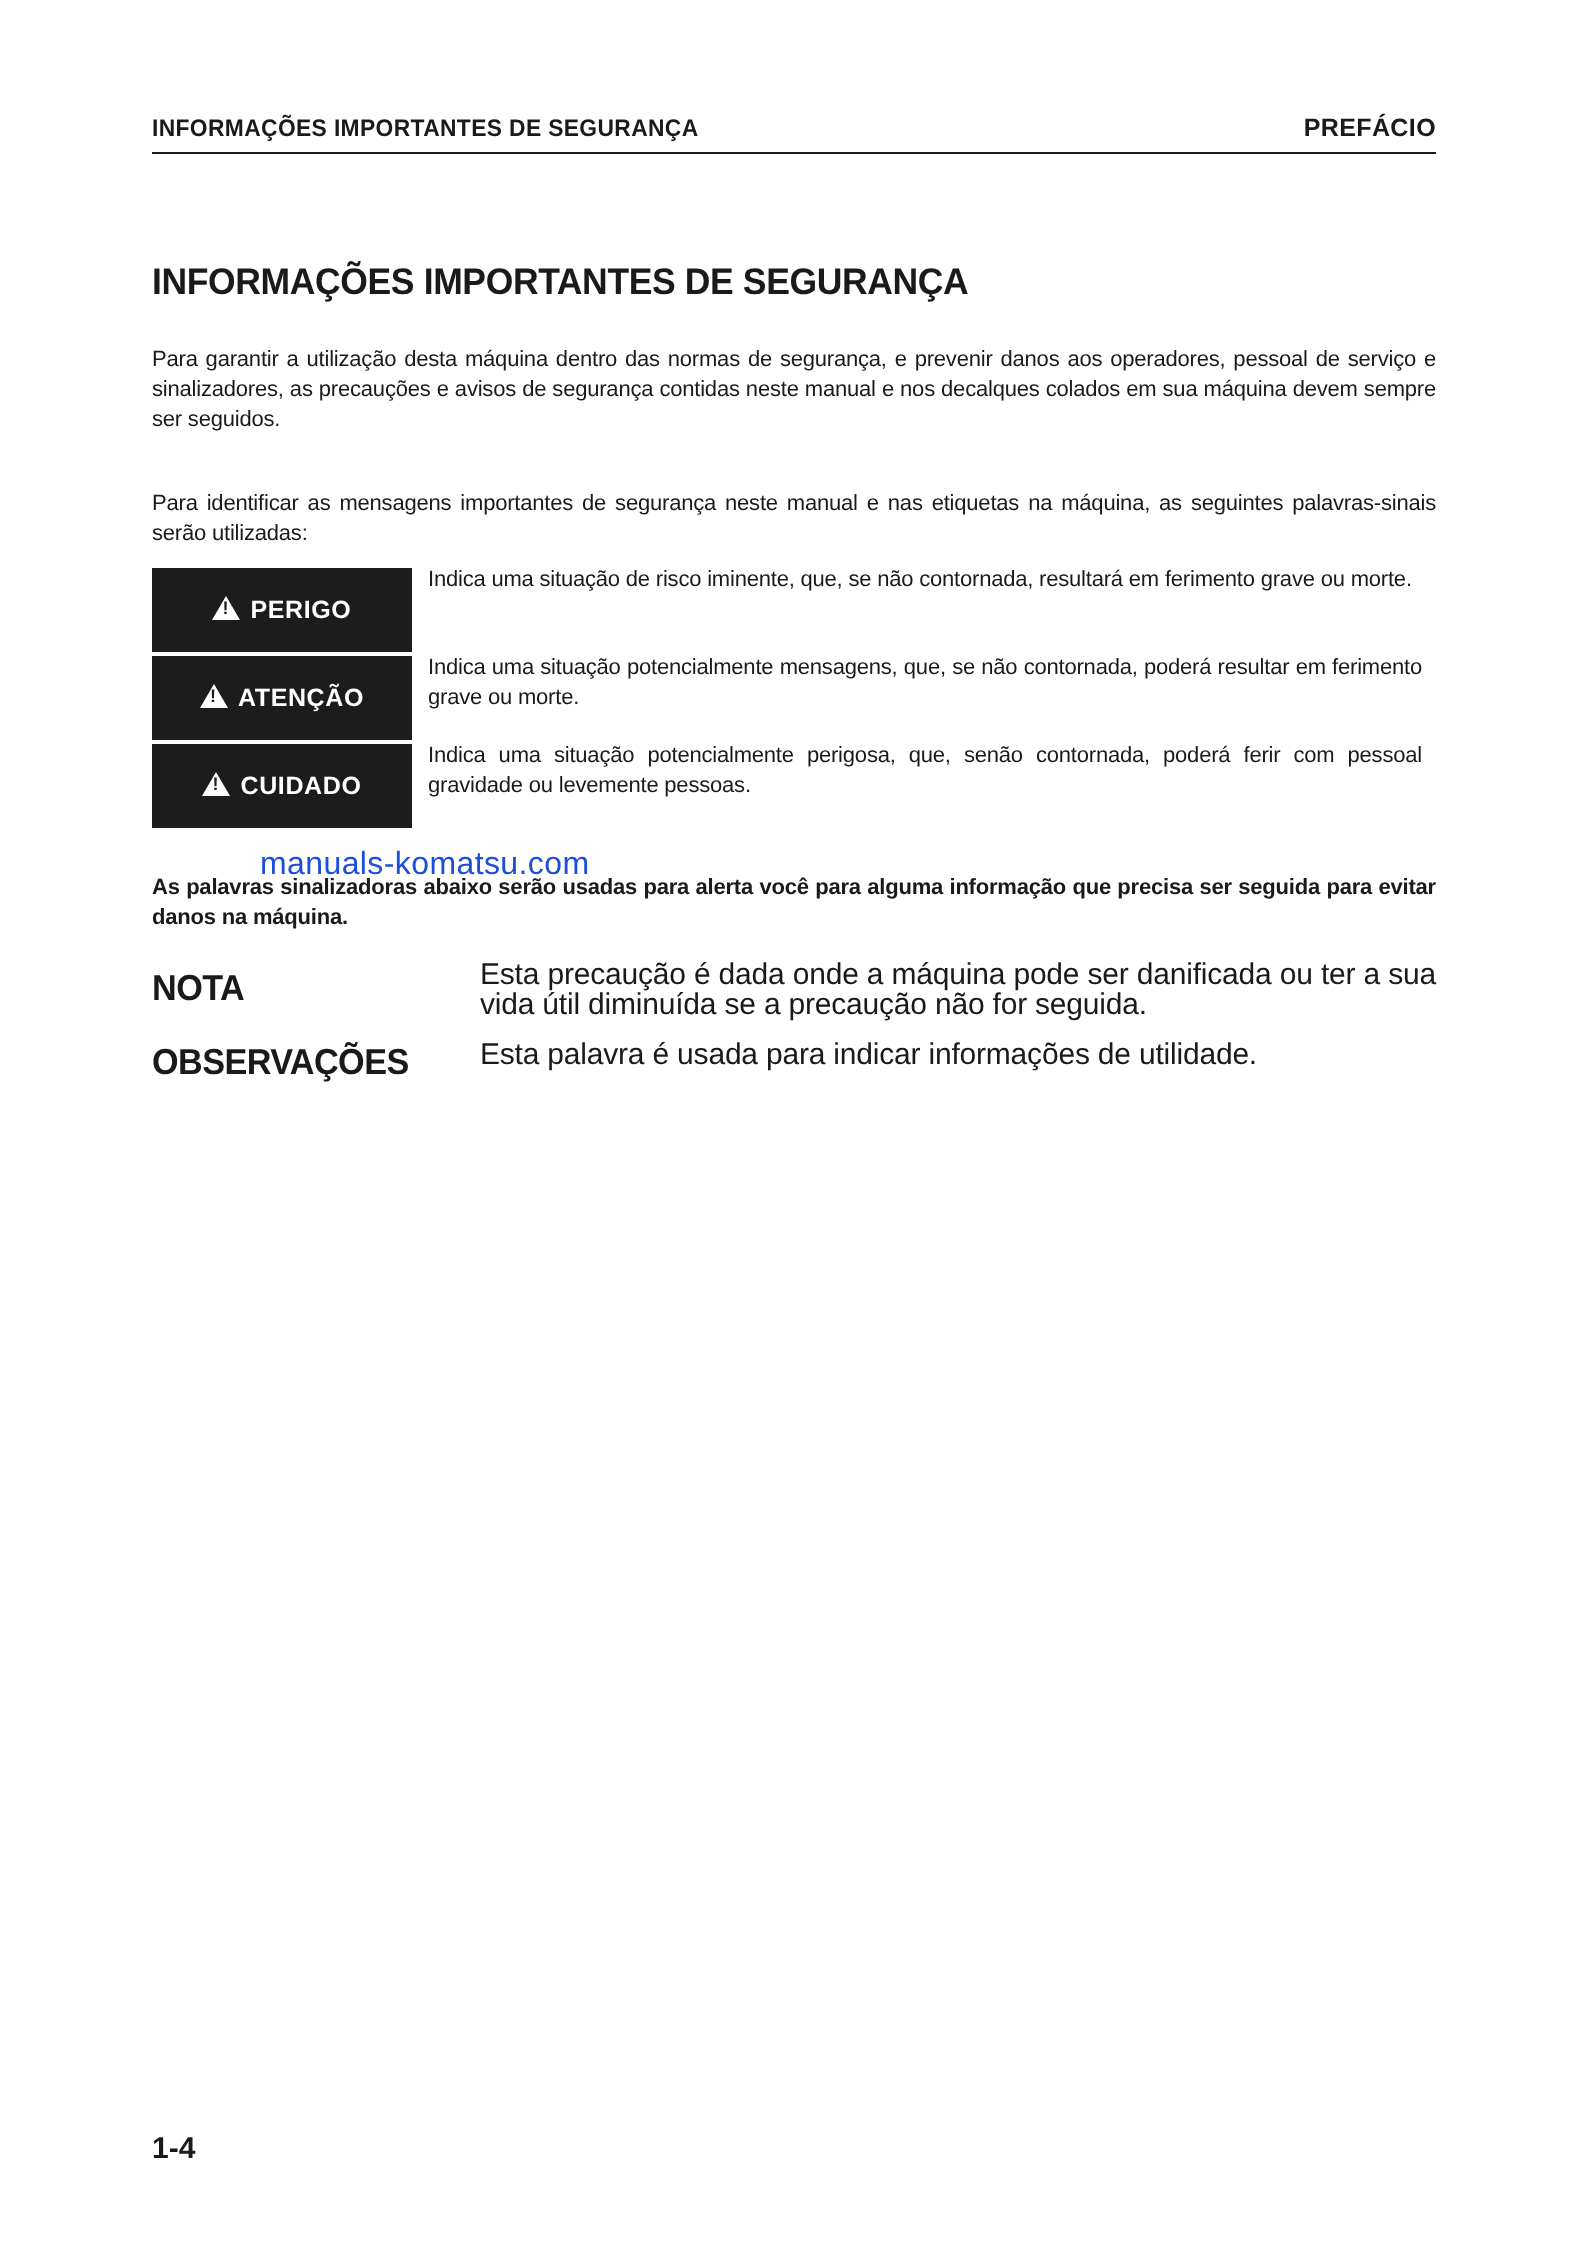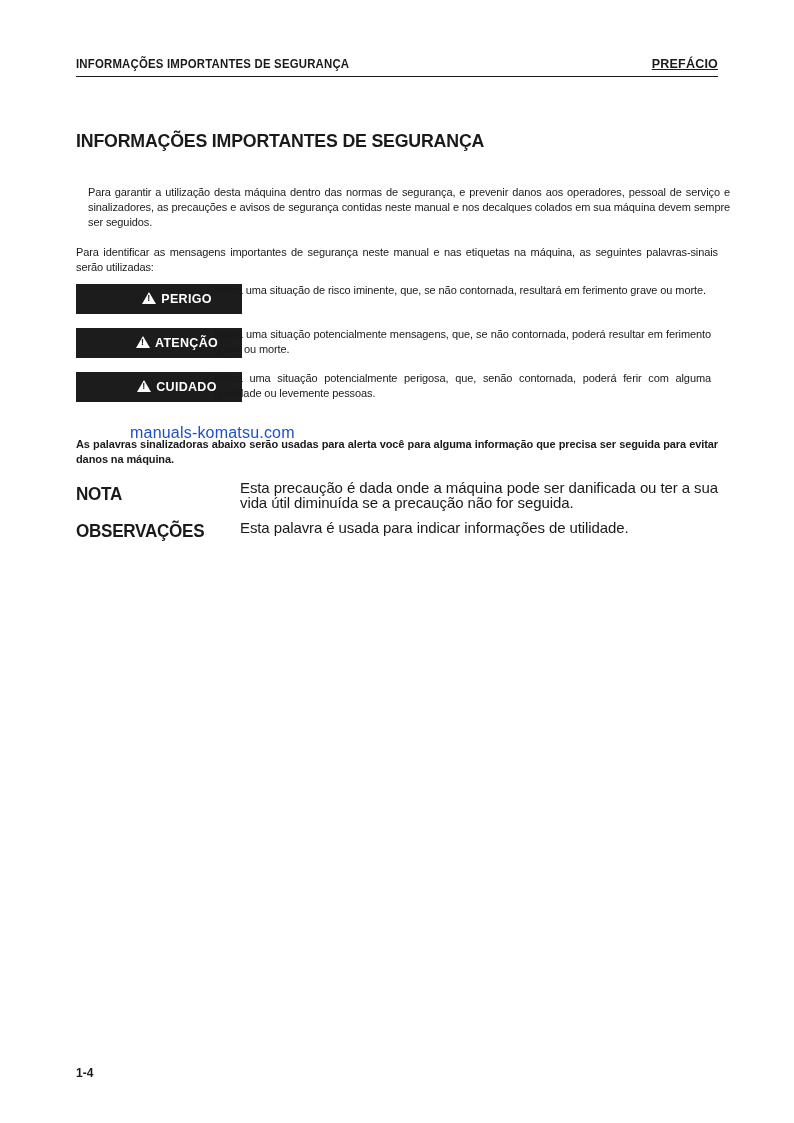--- a/index.html
+++ b/index.html
@@ -1,55 +1,55 @@
 <!DOCTYPE html>
 <html><head>
   <meta charset="utf-8">
   <style>
     html, body { margin: 0; padding: 0; background: #ffffff; }
     body { width: 794px; height: 1123px; position: relative; overflow: hidden; color: #1a1a1a; font-family: "Liberation Sans", sans-serif; }
     .page { position: absolute; left: 0; top: 0; width: 794px; height: 1123px; }
     .running-header { position: absolute; left: 76px; top: 56px; width: 642px; height: 20px; border-bottom: 1px solid #1a1a1a; }
     .rh-left { position: absolute; left: 0; top: 1px; font-size: 12px; font-weight: bold; letter-spacing: 0.2px; transform: scaleX(0.95); transform-origin: left; }
-    .rh-right { position: absolute; right: 0; top: 1px; font-size: 12.5px; font-weight: bold; letter-spacing: 0.2px; text-decoration: underline; }
+    .rh-right { position: absolute; right: 0; top: 1px; font-size: 12.5px; font-weight: bold; letter-spacing: 0.2px; }
     .page-title { position: absolute; left: 76px; top: 130px; font-size: 18.5px; font-weight: bold; letter-spacing: -0.2px; transform: scaleX(0.96); transform-origin: left; white-space: nowrap; }
     .para { position: absolute; left: 76px; width: 642px; font-size: 11px; line-height: 15px; text-align: justify; letter-spacing: -0.1px; }
     .p1 { top: 173px; }
     .p2 { top: 245px; }
     .p3 { top: 437px; font-weight: bold; }
     .signal-row { position: absolute; left: 76px; width: 642px; height: 32px; }
-    .signal-label { position: absolute; left: 0; top: 0; width: 130px; height: 30px; background: #1c1c1c; color: #ffffff; display: flex; align-items: center; justify-content: center; font-size: 12.5px; font-weight: bold; letter-spacing: 0.3px; padding-left: 36px; }
+    .signal-label { position: absolute; left: 0; top: 0; width: 130px; height: 42px; background: #1c1c1c; color: #ffffff; display: flex; align-items: center; justify-content: center; font-size: 12.5px; font-weight: bold; letter-spacing: 0.3px; }
     .signal-label .warn { display: inline-block; width: 0; height: 0; border-left: 7px solid transparent; border-right: 7px solid transparent; border-bottom: 12px solid #ffffff; position: relative; margin-right: 5px; top: -1px; }
     .signal-label .warn::after { content: "!"; position: absolute; left: -2px; top: 1px; font-size: 9px; font-weight: bold; color: #1c1c1c; line-height: 10px; }
     .signal-desc { position: absolute; left: 138px; top: -1px; width: 497px; font-size: 11px; line-height: 15px; text-align: justify; letter-spacing: -0.1px; }
     .row-perigo { top: 284px; }
     .row-atencao { top: 328px; text-decoration: underline; }
     .row-cuidado { top: 372px; }
     .note-row { position: absolute; left: 76px; width: 642px; }
     .note-term { position: absolute; left: 0; top: 0; font-size: 18px; font-weight: bold; letter-spacing: -0.3px; transform: scaleX(0.95); transform-origin: left; white-space: nowrap; }
     .note-desc { position: absolute; left: 164px; top: -4px; width: 478px; font-size: 15px; line-height: 15px; text-align: justify; letter-spacing: -0.1px; }
     .row-nota { top: 484px; }
     .row-obs { top: 521px; }
     .row-obs .note-desc { top: -1px; }
     .watermark { position: absolute; left: 130px; top: 424px; font-size: 16px; color: #1d4ed8; letter-spacing: 0.2px; white-space: nowrap; }
-    .page-number { position: absolute; left: 76px; top: 1066px; font-size: 12px; font-weight: bold; }
+    .page-number { position: absolute; left: 76px; top: 1066px; font-size: 15px; font-weight: bold; }
   </style>
 </head>
 <body>
 
 <div class="page">
 
   <div class="running-header">
     <span class="rh-left">INFORMAÇÕES IMPORTANTES DE SEGURANÇA</span>
     <span class="rh-right">PREFÁCIO</span>
   </div>
 
   <h1 class="page-title" style="margin:0;">INFORMAÇÕES IMPORTANTES DE SEGURANÇA</h1>
 
-  <p class="para p1" style="margin:12px;">Para garantir a utilização desta máquina dentro das normas de segurança, e prevenir danos aos operadores, pessoal de serviço e sinalizadores, as precauções e avisos de segurança  contidas neste manual e nos decalques colados em sua máquina devem sempre ser seguidos.</p>
+  <p class="para p1" style="margin:0;">Para garantir a utilização desta máquina dentro das normas de segurança, e prevenir danos aos operadores, pessoal de serviço e sinalizadores, as precauções e avisos de segurança  contidas neste manual e nos decalques colados em sua máquina devem sempre ser seguidos.</p>
   <p class="para p2" style="margin:0;">Para identificar as mensagens importantes de segurança neste manual e nas etiquetas na máquina, as seguintes palavras-sinais serão utilizadas:</p>
 
   <div class="signal-row row-perigo">
     <div class="signal-label">
       <span class="warn"></span>
       <span>PERIGO</span>
     </div>
     <div class="signal-desc">Indica uma situação de risco iminente, que, se não contornada, resultará em ferimento grave ou morte.</div>
   </div>
 
@@ -59,21 +59,21 @@
       <span>ATENÇÃO</span>
     </div>
     <div class="signal-desc">Indica uma situação potencialmente mensagens, que, se não contornada, poderá resultar em ferimento grave ou morte.</div>
   </div>
 
   <div class="signal-row row-cuidado">
     <div class="signal-label">
       <span class="warn"></span>
       <span>CUIDADO</span>
     </div>
-    <div class="signal-desc">Indica uma situação potencialmente perigosa, que, senão contornada, poderá ferir com alguma gravidade ou levemente pessoas.</div>
+    <div class="signal-desc">Indica uma situação potencialmente perigosa, que, senão contornada, poderá ferir com pessoal gravidade ou levemente pessoas.</div>
   </div>
 
   <p class="para p3" style="margin:0;">As palavras sinalizadoras abaixo serão usadas para alerta você para alguma informação que precisa ser seguida para evitar danos na máquina.</p>
 
   <div class="watermark">manuals-komatsu.com</div>
 
   <div class="note-row row-nota">
     <div class="note-term">NOTA</div>
     <div class="note-desc">Esta precaução é dada onde a máquina pode ser danificada ou ter a sua vida útil diminuída se a precaução não for seguida.</div>
   </div>

